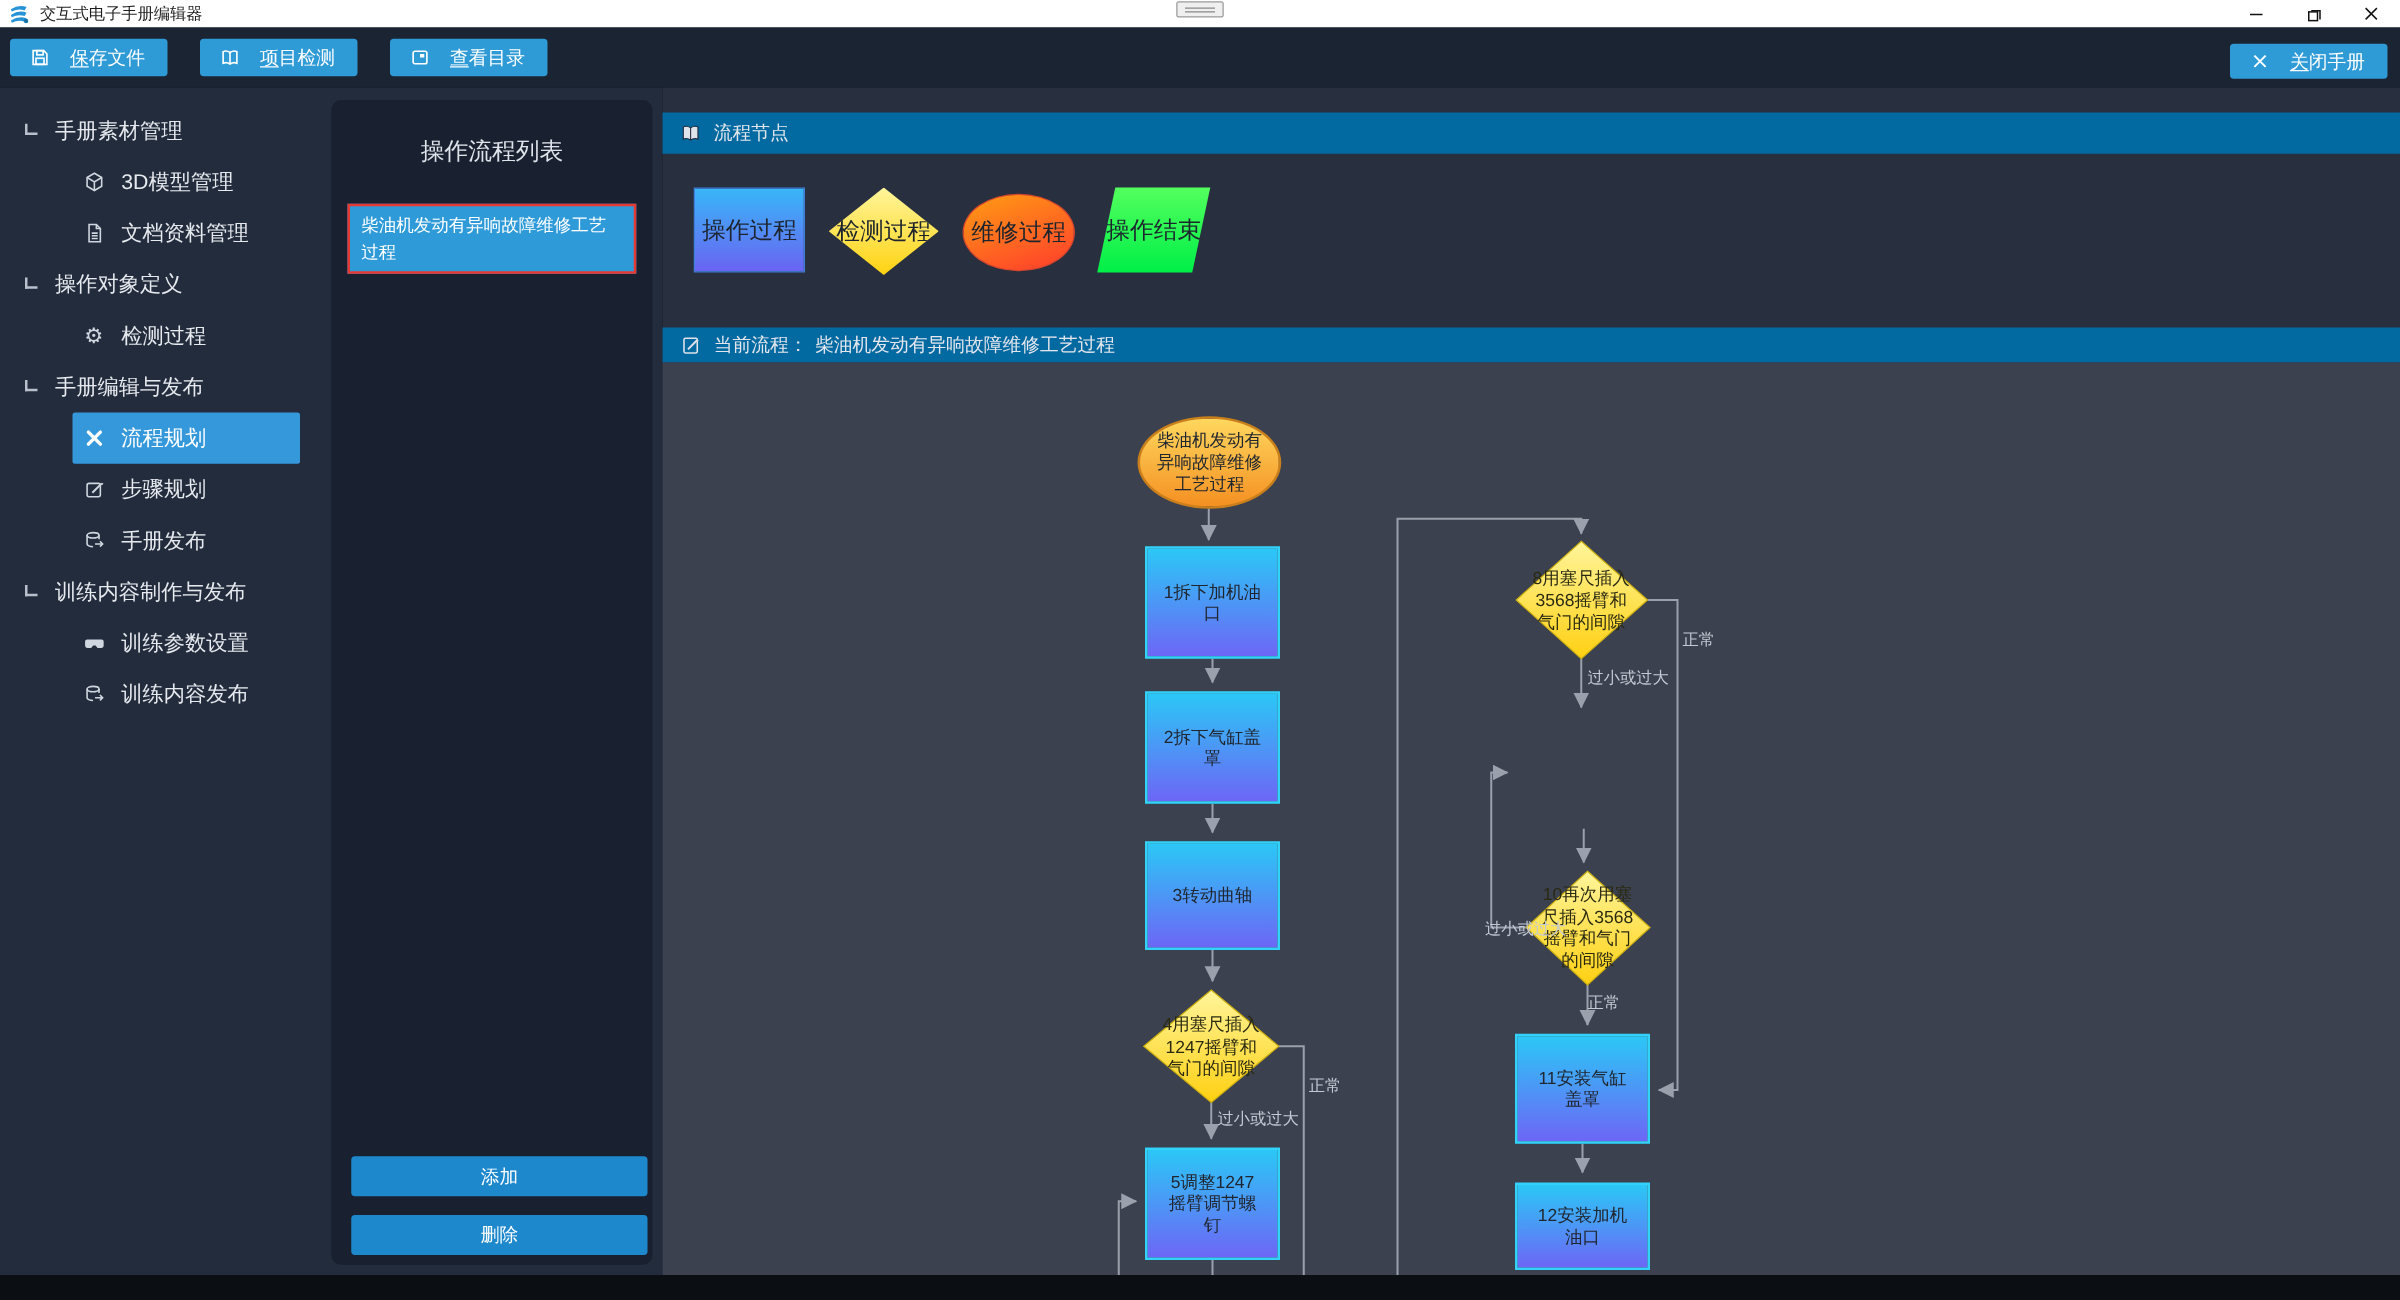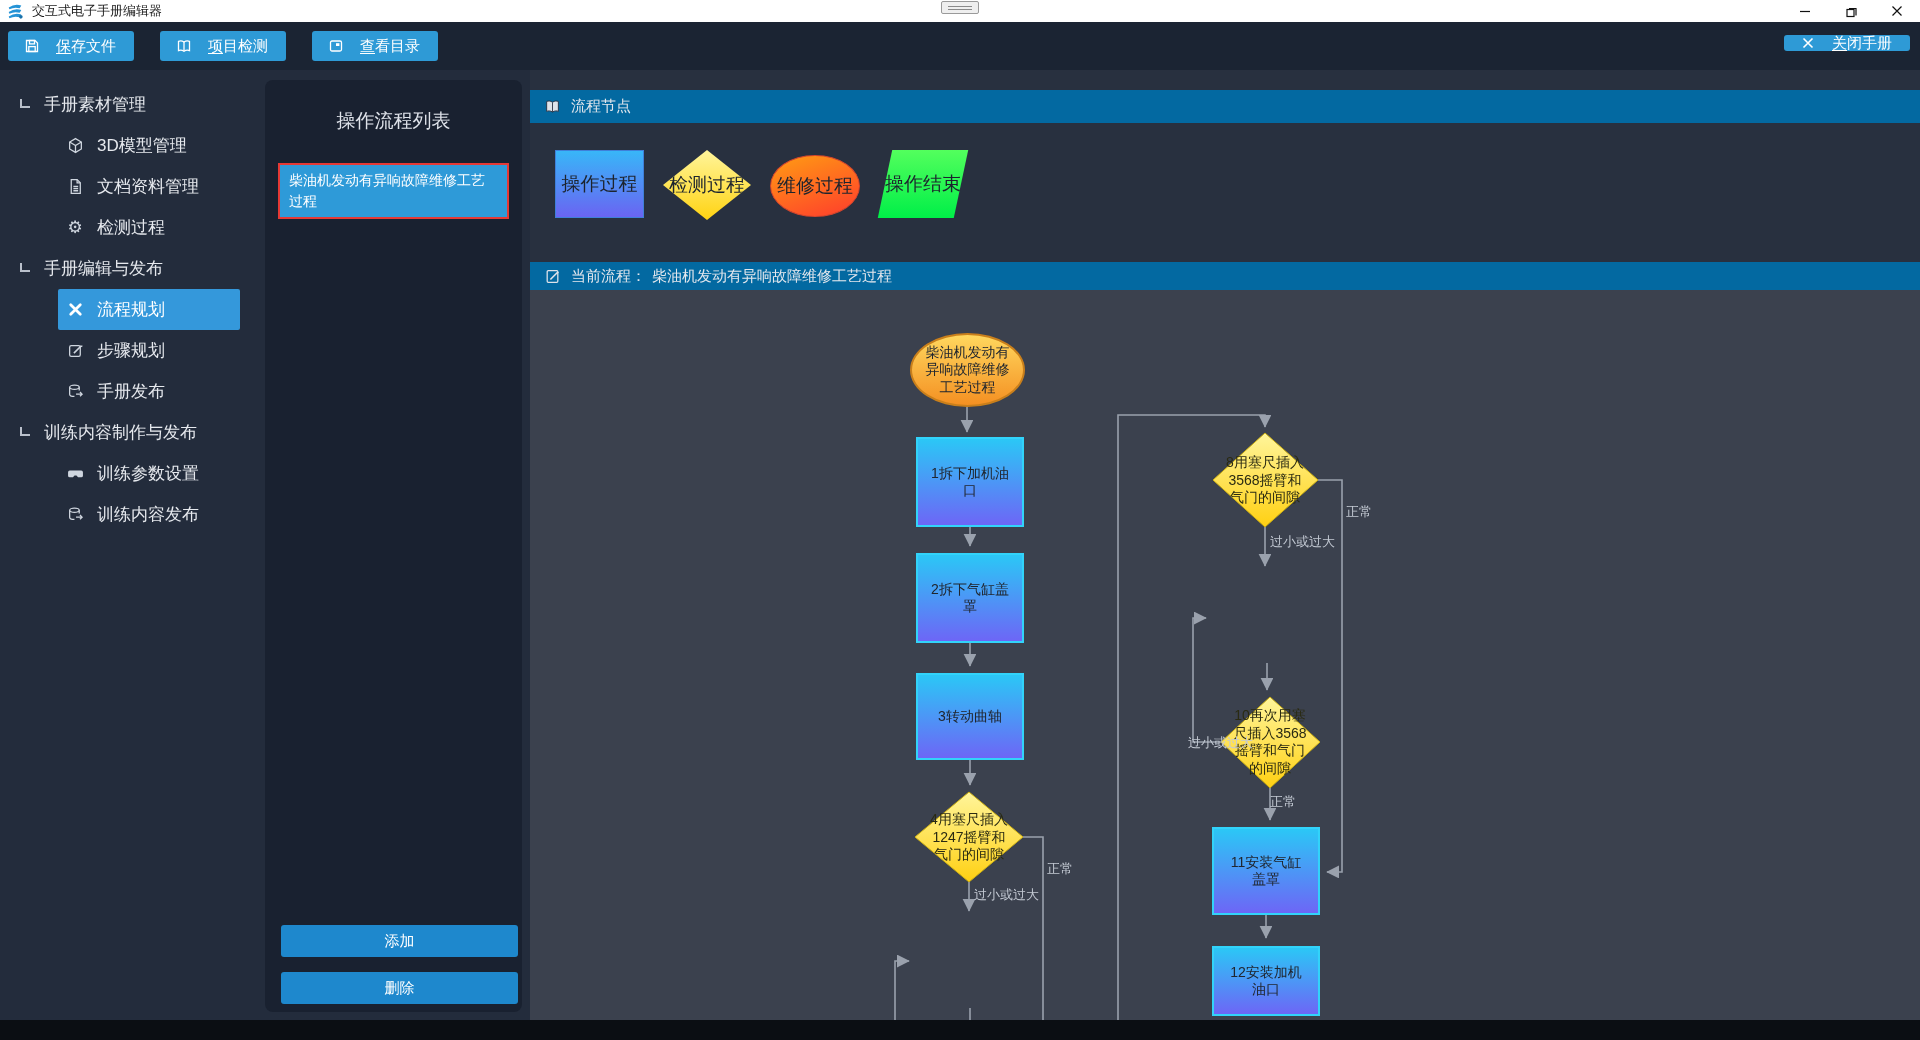--- a/index.html
+++ b/index.html
@@ -16,21 +16,21 @@
   .drag-pill i { display:block; width:24px; height:1px; background:#8a8a8a; }
   .winctl { position:absolute; right:0; top:0; height:22px; display:flex; }
   .winctl .wbtn { width:46px; height:22px; display:flex; align-items:center; justify-content:center; color:#111; }
 
   
   .toolbar { position:absolute; left:0; top:22px; width:1920px; height:48px; background:#1b2433;
     display:flex; align-items:center; gap:26px; padding-left:8px; }
   .tbtn { height:30px; min-width:126px; padding:0 16px; background:#2e9ad6; border-radius:3px;
     display:flex; align-items:center; gap:16px; color:#fff; font-size:15px; cursor:pointer; }
   .tbtn svg { width:16px; height:16px; }
-  .close-manual { position:absolute; right:10px; top:13px; height:16px; }
+  .close-manual { position:absolute; right:10px; top:13px; height:28px; }
   u { text-decoration:underline; text-underline-offset:2px; }
 
   
   .sidebar { position:absolute; left:0; top:70px; width:256px; height:950px; background:#232c3c;
     color:#e6e9ee; font-size:17px; padding-top:14px; }
   .srow { height:41px; display:flex; align-items:center; }
   .srow.group { padding-left:20px; gap:14px; }
   .srow.child { margin-left:58px; width:182px; padding-left:8px; gap:13px; border-radius:2px; }
   .srow.child.selected { background:#3498db; color:#ffffff; }
   .corner { width:10px; height:9px; border-left:2px solid #b9c0cb; border-bottom:2px solid #b9c0cb; margin-top:-3px; }
@@ -181,20 +181,24 @@
     </div>
     <div class="srow child">
       <span class="sic">
           <svg viewBox="0 0 16 16" fill="none" stroke="#cfd6df" stroke-width="1.2">
             <path d="M4 1.5 H9.5 L12.5 4.5 V14.5 H4 Z"></path>
             <path d="M9.5 1.5 V4.5 H12.5"></path>
             <path d="M6 8 H10.5 M6 10 H10.5 M6 12 H10.5"></path>
           </svg>
         </span>
       <span>文档资料管理</span>
+    </div>
+    <div class="srow group">
+      <span class="corner"></span>
+      <span>操作对象定义</span>
     </div>
     <div class="srow child">
       <span class="sic gear-glyph">⚙</span>
       <span>检测过程</span>
     </div>
     <div class="srow group">
       <span class="corner"></span>
       <span>手册编辑与发布</span>
     </div>
     <div class="srow child selected">
@@ -337,20 +341,23 @@
       <div class="fnode" style="left:386px;top:147px;width:108px;height:90px">
         <span style="width:84px">1拆下加机油口</span>
       </div>
       <div class="fnode" style="left:386px;top:263px;width:108px;height:90px">
         <span style="width:84px">2拆下气缸盖罩</span>
       </div>
       <div class="fnode" style="left:386px;top:383px;width:108px;height:87px">
         <span style="width:84px">3转动曲轴</span>
       </div>
       <div class="dtext" style="left:397px;top:521px;width:84px">4用塞尺插入1247摇臂和气门的间隙</div>
+      <div class="fnode" style="left:386px;top:628px;width:108px;height:90px">
+        <span style="width:76px">5调整1247摇臂调节螺钉</span>
+      </div>
       <div class="dtext" style="left:693px;top:164px;width:84px">8用塞尺插入3568摇臂和气门的间隙</div>
       <div class="dtext" style="left:700px;top:417px;width:80px">10再次用塞尺插入3568摇臂和气门的间隙</div>
       <div class="fnode" style="left:682px;top:537px;width:108px;height:88px">
         <span style="width:84px">11安装气缸盖罩</span>
       </div>
       <div class="fnode" style="left:682px;top:656px;width:108px;height:70px">
         <span style="width:84px">12安装加机油口</span>
       </div>
     </div>
   </div>

